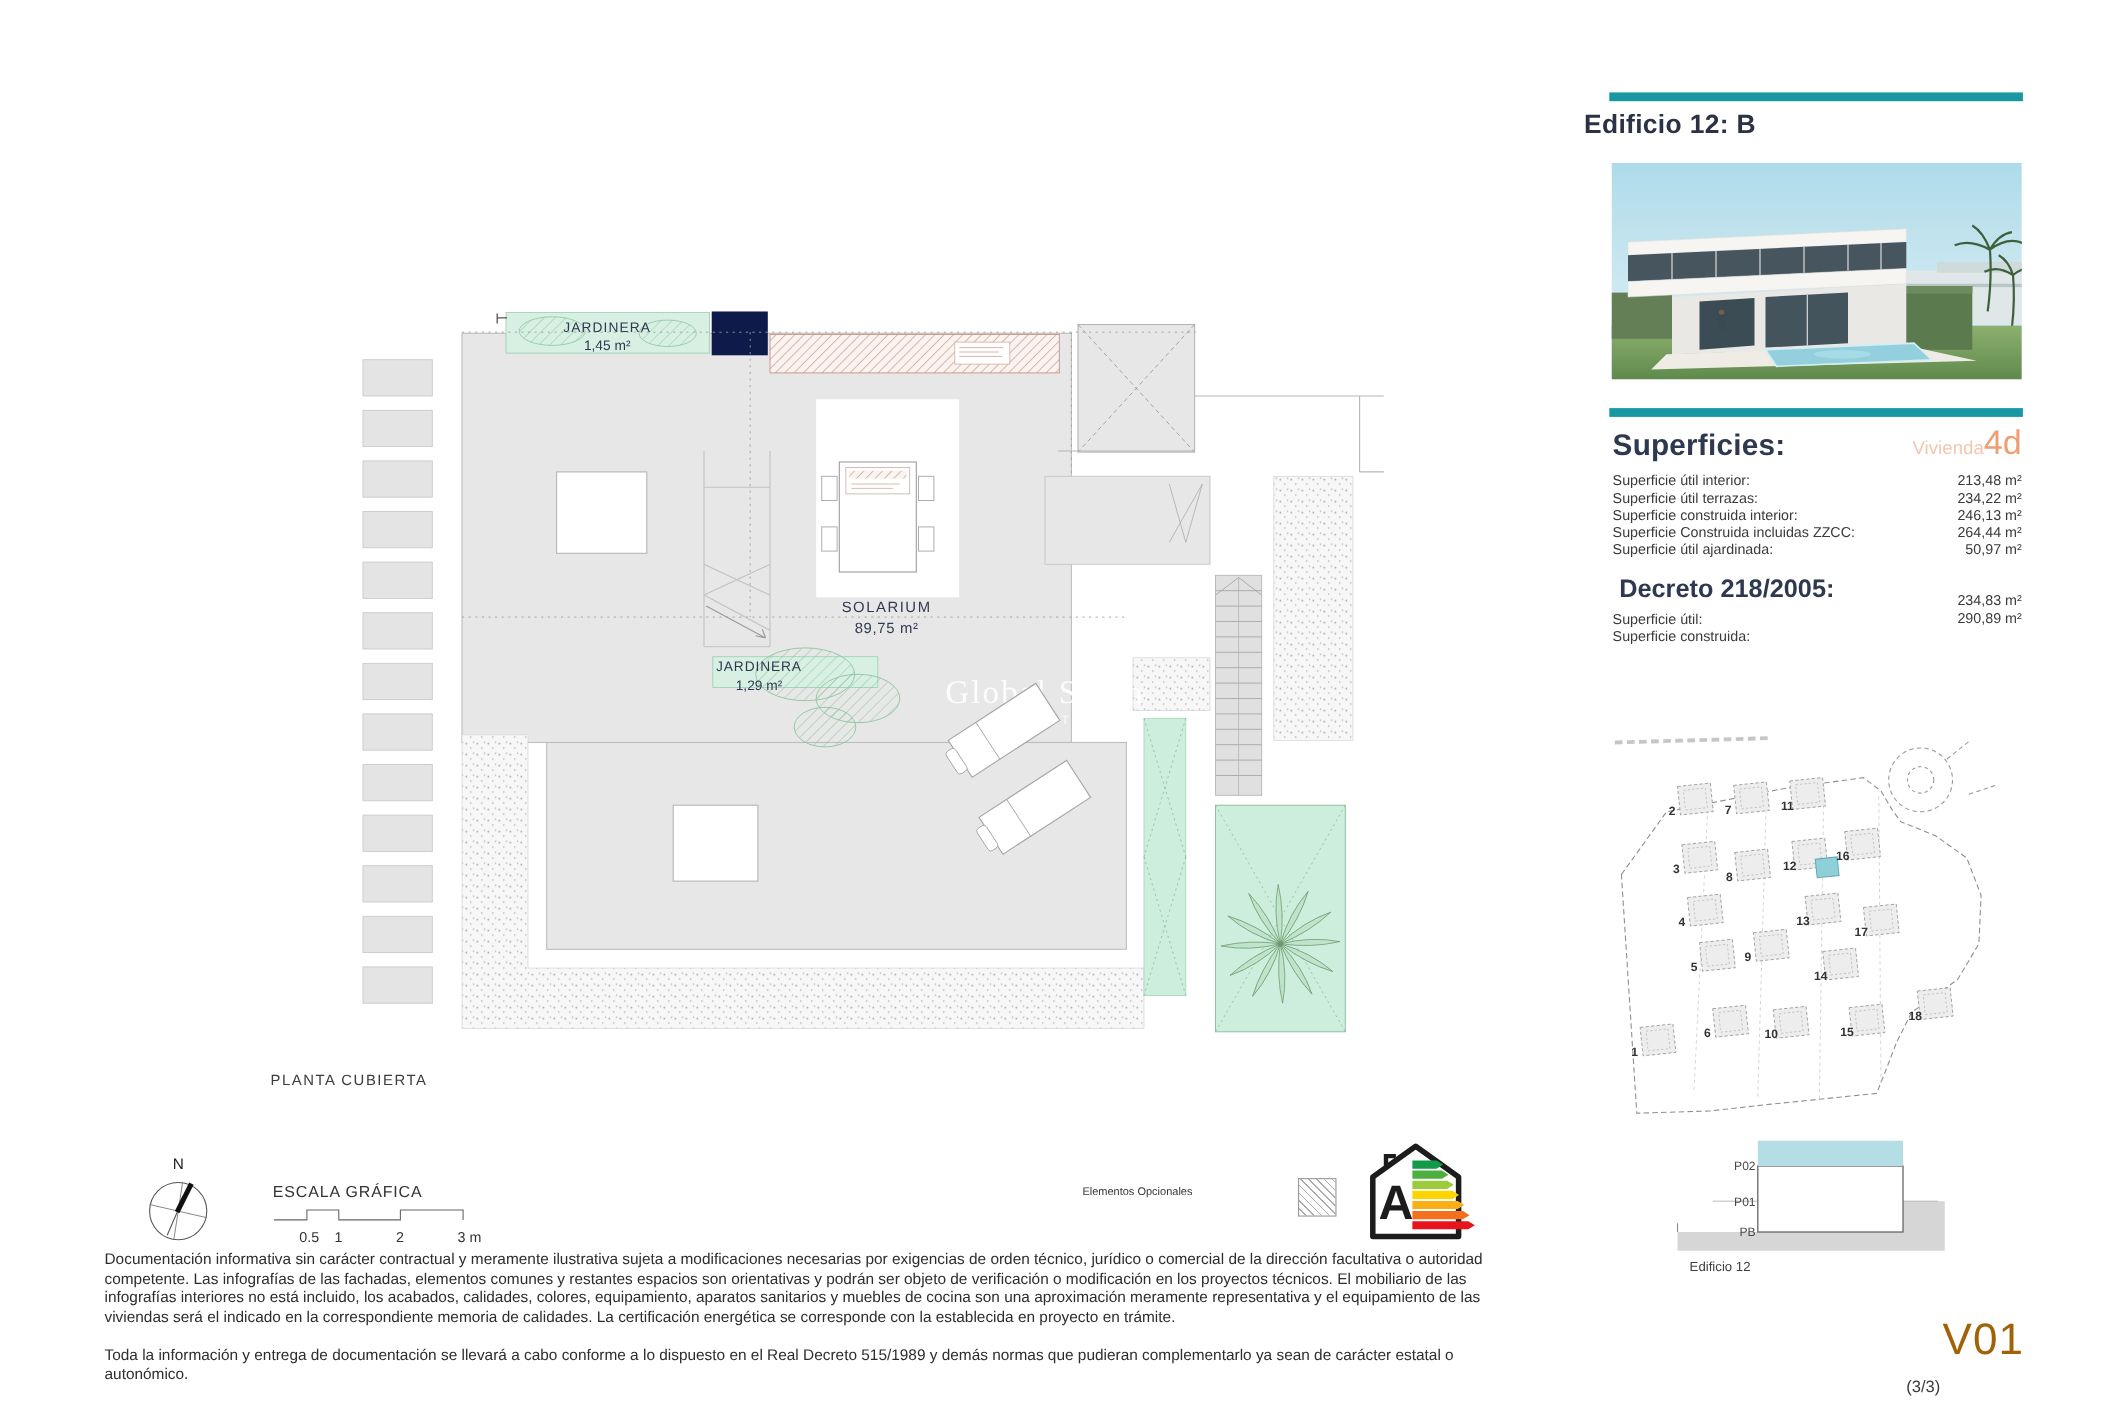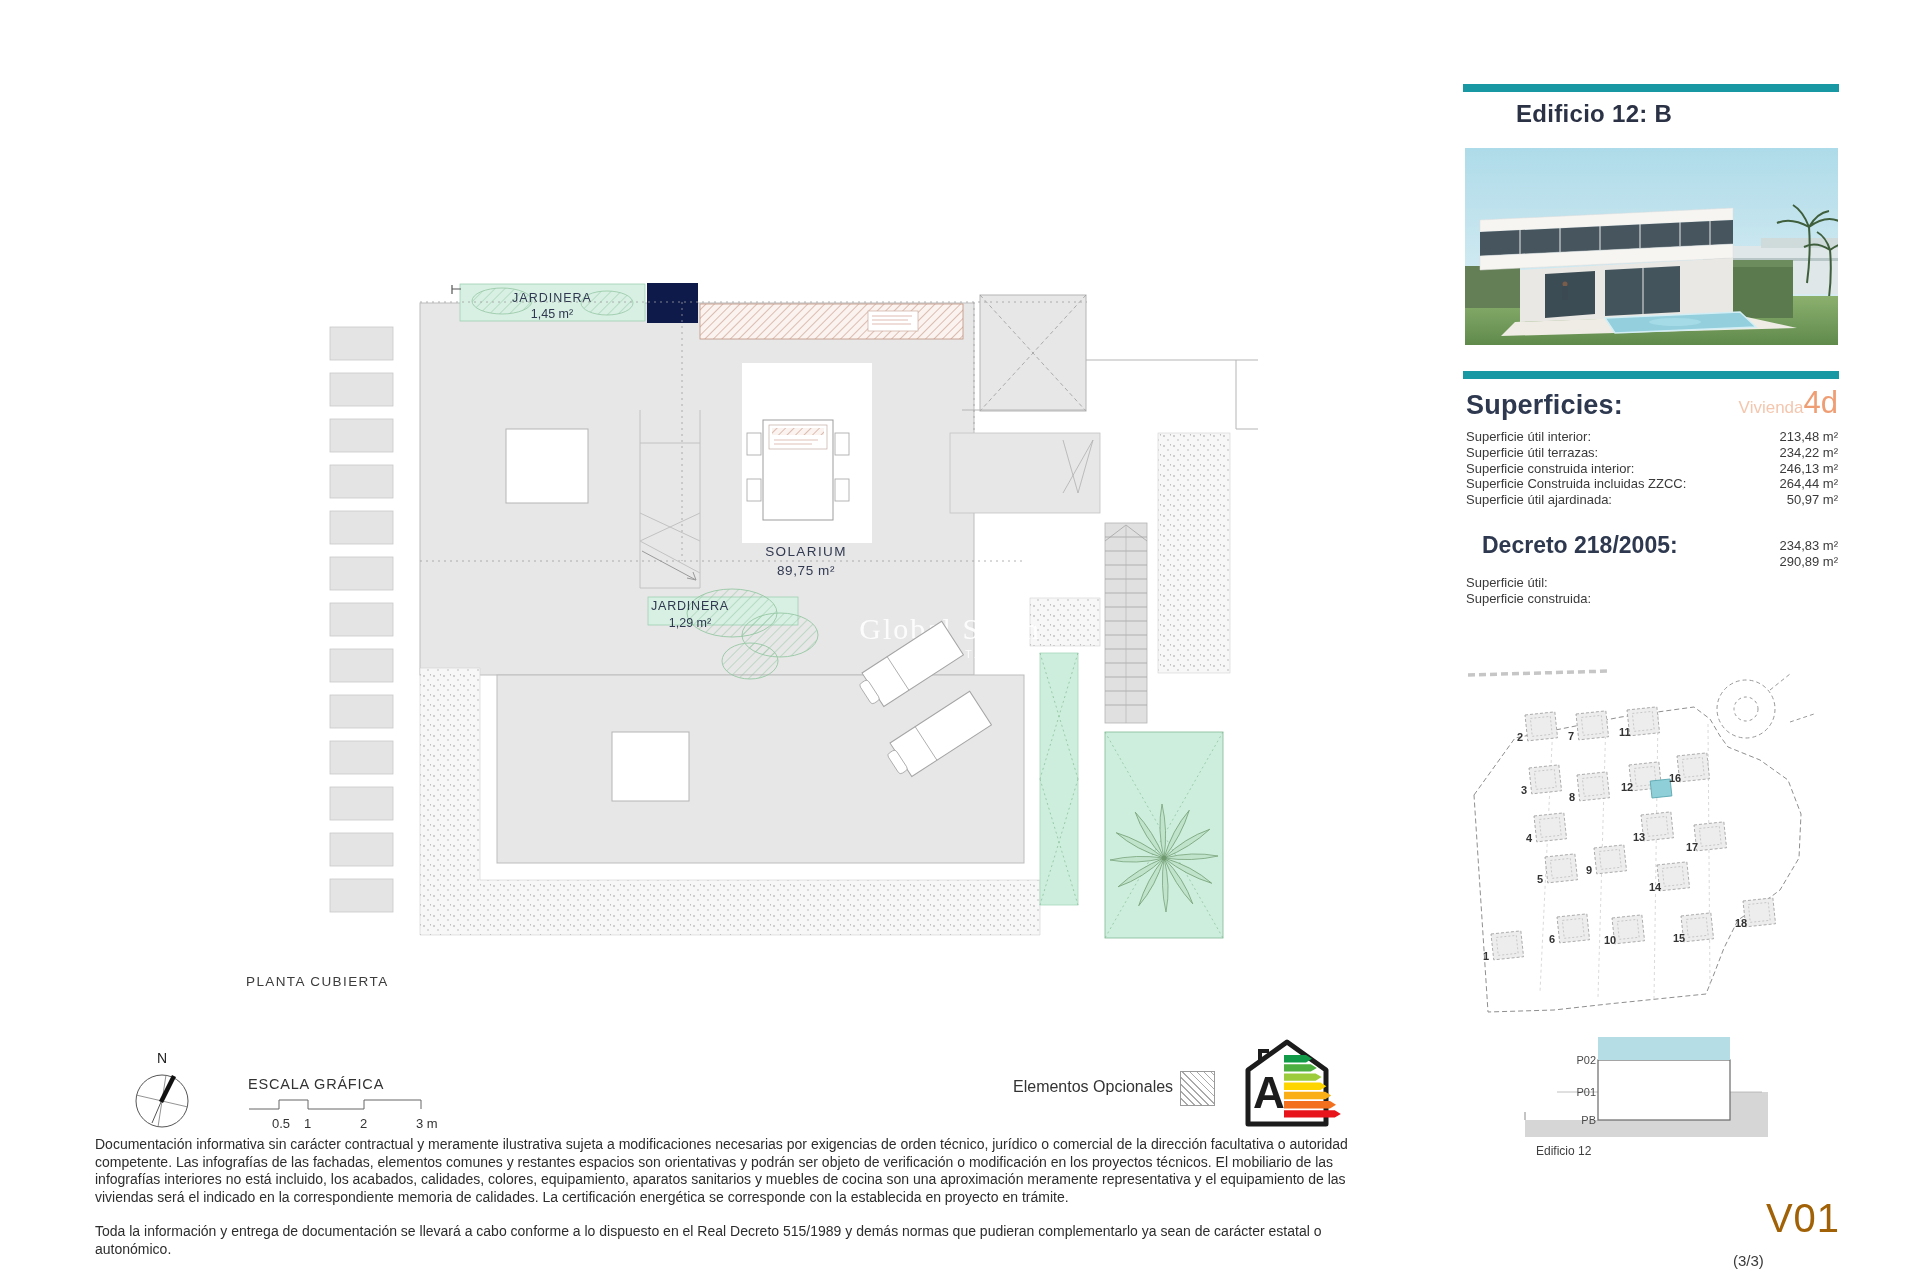--- a/index.html
+++ b/index.html
@@ -5,41 +5,41 @@
   html,body{margin:0;padding:0;background:#fff;}
   .page{position:relative;width:1920px;height:1280px;background:#ffffff;overflow:hidden;
         font-family:"Liberation Sans", sans-serif;color:#2e2e2e;}
   .abs{position:absolute;}
   
   .plan-title{left:246px;top:974px;font-size:13.5px;letter-spacing:1.4px;color:#3c3c3c;}
   .scale-wrap{left:248px;top:1076px;width:220px;}
   .scale-title{font-size:14.5px;letter-spacing:.8px;color:#333;margin-bottom:2px;}
   .scale-ticks{position:relative;height:16px;font-size:13px;color:#333;}
   .scale-ticks span{position:absolute;top:0;}
-  .legend-row{left:1013px;top:1078px;font-size:16px;color:#333;text-align:right;}
+  .legend-row{left:984px;top:1078px;font-size:10px;color:#333;text-align:right;}
   .hatch-box{left:1180px;top:1071px;width:33px;height:33px;border:1px solid #9a9a9a;background:
      repeating-linear-gradient(45deg,#ffffff 0 4px,#aaaaaa 4px 5px);}
   .disclaimer{left:95px;top:1136px;width:1306px;font-size:14px;line-height:17.6px;color:#2d2d2d;}
   .disclaimer p{margin:0 0 17px 0;}
   
   .tealbar{width:376px;height:8px;background:#1898a2;}
   .bar1{left:1463px;top:84px;}
   .bar2{left:1463px;top:371px;}
-  .ed-title{left:1516px;top:100px;font-size:24px;font-weight:600;color:#2b3245;letter-spacing:.3px;}
+  .ed-title{left:1440px;top:100px;font-size:24px;font-weight:600;color:#2b3245;letter-spacing:.3px;}
   .photo{left:1465px;top:148px;width:373px;height:197px;}
   .sup{left:1466px;top:385px;width:372px;}
   .sup-head{display:flex;justify-content:space-between;align-items:flex-end;}
   .sup-head h2{margin:0;font-size:27px;font-weight:700;color:#2e3950;letter-spacing:.2px;}
   .viv{color:#f4c6ae;font-size:17px;}
   .viv4d{color:#ef9e74;font-size:31px;font-weight:500;}
   .srow{display:flex;justify-content:space-between;font-size:13px;line-height:15.8px;color:#3a3a3a;}
   .sval{text-align:right;}
   .sup .rows{margin-top:8px;}
   .decreto{left:1466px;top:516px;width:372px;display:flex;justify-content:space-between;}
-  .decreto h2{margin:16px;font-size:23px;font-weight:700;color:#2e3950;}
+  .decreto h2{margin:6px;font-size:23px;font-weight:700;color:#2e3950;}
   .dec-labels div{font-size:13px;line-height:16px;color:#3a3a3a;}
   .dec-labels{margin-top:5px;}
   .dec-vals{padding-top:22px;text-align:right;}
   .dec-vals div{font-size:13px;line-height:16px;color:#3a3a3a;}
   .sitemap{left:1458px;top:662px;width:450px;height:372px;}
   .section-svg{left:1500px;top:1028px;width:370px;height:160px;}
   .v01{left:1733px;top:1196px;width:140px;text-align:center;font-size:40px;color:#a16207;
        font-weight:500;letter-spacing:1px;}
   .pagenum{left:1733px;top:1252px;width:140px;text-align:left;font-size:15px;color:#3a3a3a;}
   svg text{font-family:"Liberation Sans", sans-serif;}

